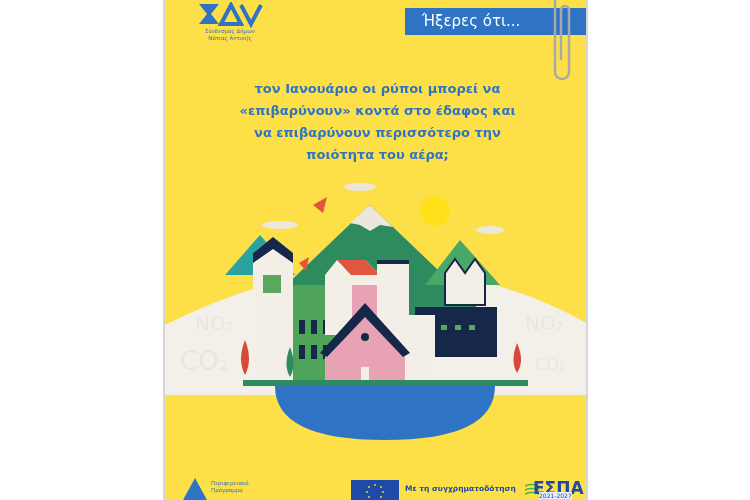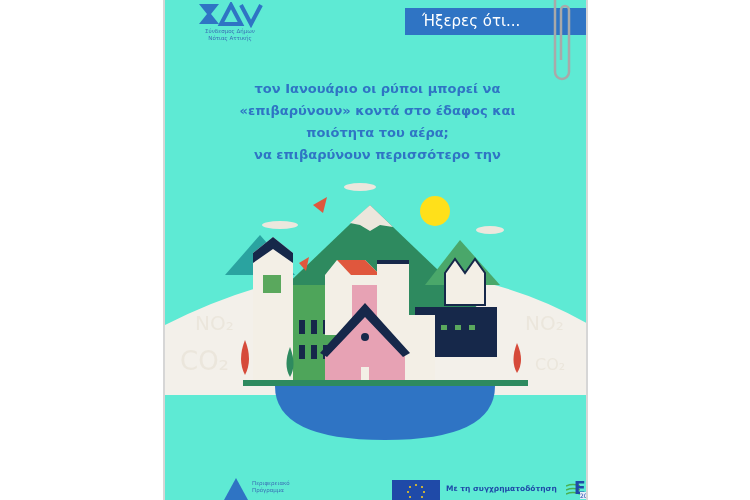--- a/index.html
+++ b/index.html
@@ -1,25 +1,25 @@
 <!DOCTYPE html>
 <html><head>
 <meta charset="utf-8">
 <style>
   html,body{margin:0;padding:0;background:#fff;}
   body{width:750px;height:500px;position:relative;overflow:hidden;font-family:"DejaVu Sans",sans-serif;}
-  .page{position:absolute;left:163px;top:0;width:425px;height:500px;background:#5eead4;border-left:2px solid #d6d6d6;border-right:2px solid #d6d6d6;box-sizing:border-box;overflow:hidden;}
+  .page{position:absolute;left:163px;top:0;width:425px;height:500px;background:#fde047;border-left:2px solid #d6d6d6;border-right:2px solid #d6d6d6;box-sizing:border-box;overflow:hidden;}
   .logo{position:absolute;left:30px;top:2px;width:70px;text-align:center;}
   .logo svg{display:block;margin:0 auto;}
   .logo .sub{font-size:5.5px;color:#3a6fb5;line-height:7px;}
   .banner{position:absolute;left:240px;top:8px;width:185px;height:27px;background:#2f74c4;color:#fff;font-size:15px;line-height:27px;padding-left:17px;box-sizing:border-box;}
   .clip{position:absolute;left:384px;top:0;}
   .question{position:absolute;left:40px;top:78px;width:345px;text-align:center;color:#2f74c4;font-weight:bold;font-size:13px;line-height:22px;}
   .illus{position:absolute;left:0;top:175px;width:425px;height:270px;}
-  .footer{position:absolute;left:0;top:472px;width:425px;height:28px;margin-left:41px;}
+  .footer{position:absolute;left:0;top:472px;width:425px;height:28px;}
   .f-pp{position:absolute;left:18px;top:6px;}
   .f-pp .txt{position:absolute;left:28px;top:2px;font-size:5.5px;color:#3a6fb5;line-height:7px;width:60px;}
   .eu{position:absolute;left:186px;top:8px;width:48px;height:22px;background:#1f4aa8;}
   .cofund{position:absolute;left:240px;top:12px;font-size:7.5px;font-weight:bold;color:#1f4aa8;white-space:nowrap;}
   .espa{position:absolute;left:360px;top:8px;}
   .espa .t{position:absolute;left:8px;top:-2px;font-size:17px;font-weight:bold;color:#1f4aa8;}
   .espa .y{position:absolute;left:14px;top:12px;font-size:6px;color:#1f4aa8;background:#e8eefb;white-space:nowrap;}
 </style>
 </head>
 <body>
@@ -38,22 +38,22 @@
 
   <div class="banner">Ήξερες ότι...</div>
 
   <svg class="clip" width="26" height="88" viewBox="0 0 26 88">
     <path d="M6 0 V72 A7 7 0 0 0 20 72 V10 A4 4 0 0 0 12 10 V60" fill="none" stroke="#a9a9a9" stroke-width="2.5"></path>
   </svg>
 
   <div class="question">
     <div>τον Ιανουάριο οι ρύποι μπορεί να</div>
     <div>«επιβαρύνουν» κοντά στο έδαφος και</div>
+    <div>να επιβαρύνουν περισσότερο την</div>
     <div>ποιότητα του αέρα;</div>
-    <div>να επιβαρύνουν περισσότερο την</div>
   </div>
 
   <svg class="illus" viewBox="0 0 425 270">
 
     <path d="M0 150 Q120 90 212 100 Q320 90 425 150 V220 H0 Z" fill="#f3f0ea"></path>
     <g fill="#ebe6dc" font-family="DejaVu Sans, sans-serif" font-size="20">
       <text x="30" y="155">NO₂</text>
       <text x="15" y="195" font-size="26">CO₂</text>
       <text x="360" y="155">NO₂</text>
       <text x="370" y="195" font-size="16">CO₂</text>

